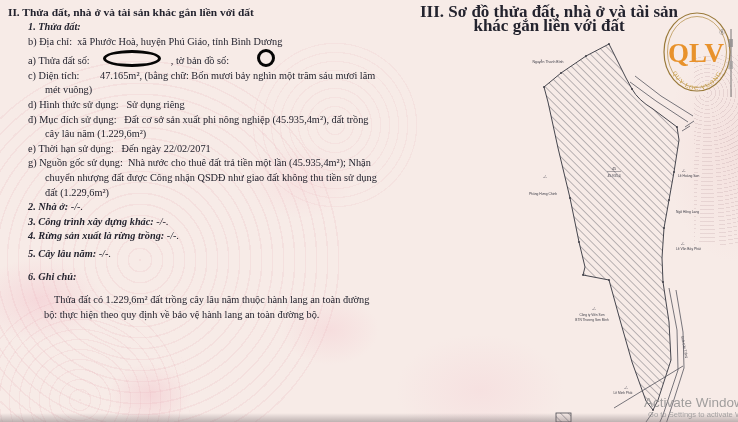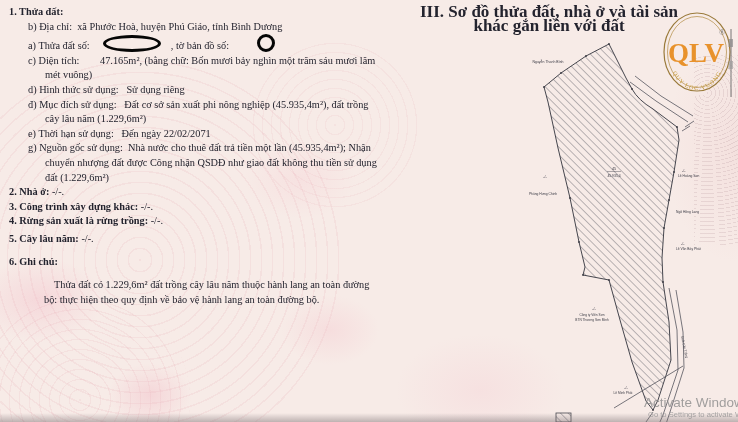--- a/index.html
+++ b/index.html
@@ -26,21 +26,21 @@
       radial-gradient(120px 80px at 480px 390px, rgba(244,195,205,.25), rgba(0,0,0,0) 70%),
       radial-gradient(100px 160px at 735px 150px, rgba(238,205,205,.35), rgba(0,0,0,0) 70%);}
   .speckle{position:absolute;left:694px;top:55px;width:44px;height:190px;pointer-events:none;opacity:.5;
     background:repeating-radial-gradient(circle at 30% 20%, rgba(190,160,165,.55) 0 .7px, rgba(0,0,0,0) .7px 4px);}
   .bottom-shade{position:absolute;left:0;bottom:0;width:738px;height:9px;pointer-events:none;
     background:linear-gradient(rgba(0,0,0,0), rgba(120,108,112,.45));}
 
   
   .doccol{position:absolute;left:8px;top:5px;width:372px;font-size:10.3px;line-height:14.6px;}
   .sec-title{font-weight:bold;font-size:11.4px;line-height:15px;}
-  .num{font-weight:bold;margin-left:1px;}
+  .num{font-weight:bold;font-style:italic;margin-left:20px;}
   .num .val{font-weight:normal;}
   .sub{margin-left:20px;padding-left:17px;text-indent:-17px;white-space:pre-wrap;}
   .mt3{margin-top:3px;} .mt8{margin-top:8px;}
   .note{margin-left:36px;margin-top:9px;text-indent:10px;white-space:pre-wrap;}
   .redact-ellipse{display:inline-block;width:52px;height:11px;border:3px solid #050505;
     border-radius:50%;vertical-align:-3px;margin:0 10px 0 13px;background:transparent;}
   .redact-circle{display:inline-block;width:12px;height:12px;border:3px solid #050505;
     border-radius:50%;vertical-align:-3px;margin:0 0 0 28px;background:transparent;}
 
   
@@ -57,20 +57,21 @@
 </head>
 <body>
 
 <div class="wm rings1"></div>
 <div class="wm rings2"></div>
 <div class="wm rings3"></div>
 <div class="blobs"></div>
 <div class="speckle"></div>
 
 <div class="doccol">
+  <div class="sec-title">II. Thửa đất, nhà ở và tài sản khác gắn liền với đất</div>
   <div class="num">1. Thửa đất:</div>
 
   <div class="sub">b) Địa chỉ:  xã Phước Hoà, huyện Phú Giáo, tỉnh Bình Dương</div>
 
   <div class="sub"><span>a) Thửa đất số:</span><span class="redact-ellipse"></span><span>, tờ bản đồ số:</span><span class="redact-circle"></span></div>
   <div class="sub">c) Diện tích:        47.165m², (bằng chữ: Bốn mươi bảy nghìn một trăm sáu mươi lăm mét vuông)</div>
   <div class="sub">d) Hình thức sử dụng:   Sử dụng riêng</div>
   <div class="sub">đ) Mục đích sử dụng:   Đất cơ sở sản xuất phi nông nghiệp (45.935,4m²), đất trồng cây lâu năm (1.229,6m²)</div>
   <div class="sub">e) Thời hạn sử dụng:   Đến ngày 22/02/2071</div>
   <div class="sub">g) Nguồn gốc sử dụng:  Nhà nước cho thuê đất trả tiền một lần (45.935,4m²); Nhận chuyển nhượng đất được Công nhận QSDĐ như giao đất không thu tiền sử dụng đất (1.229,6m²)</div>

